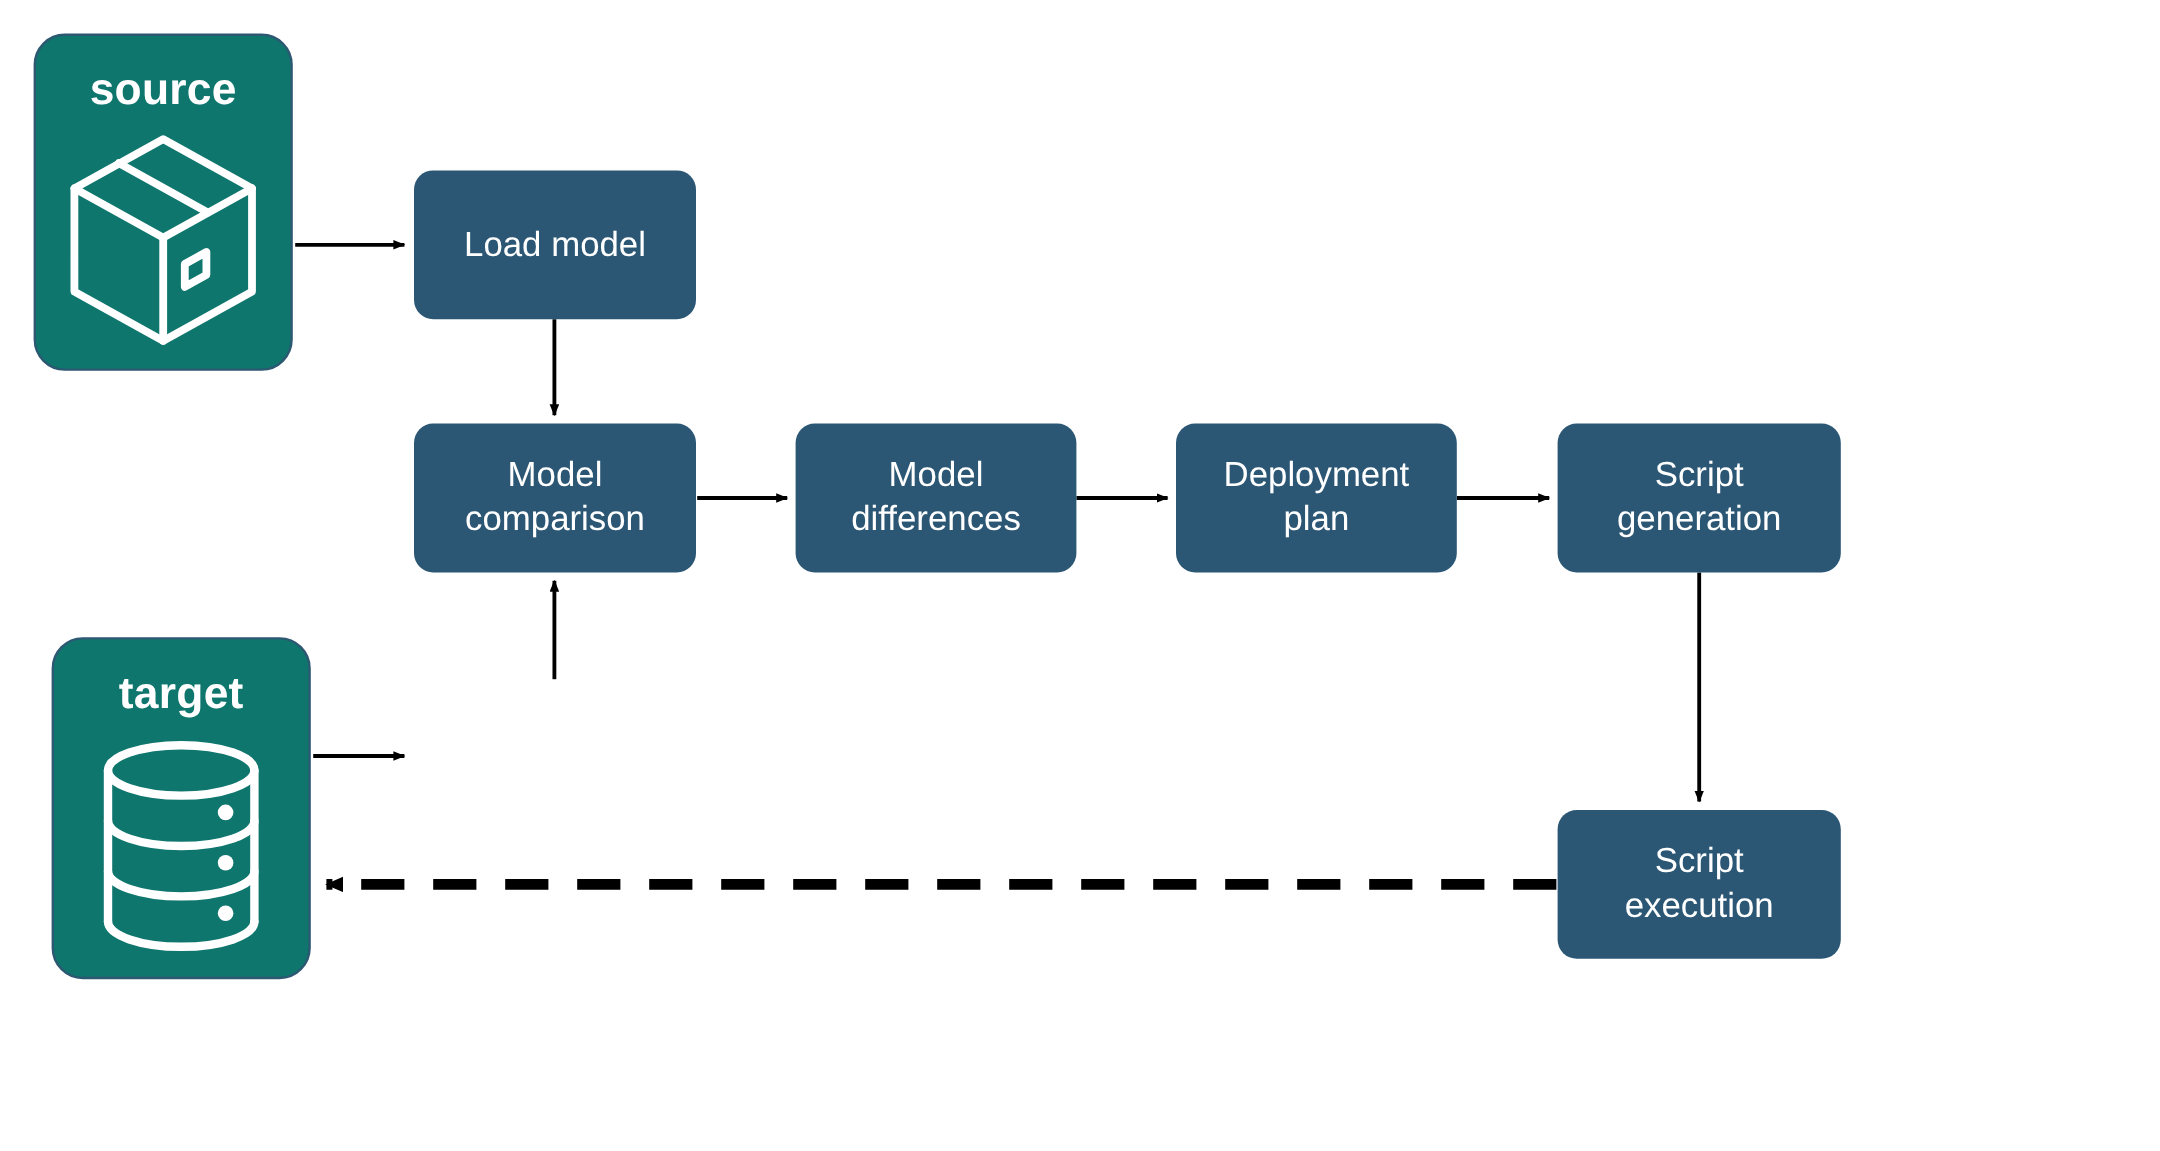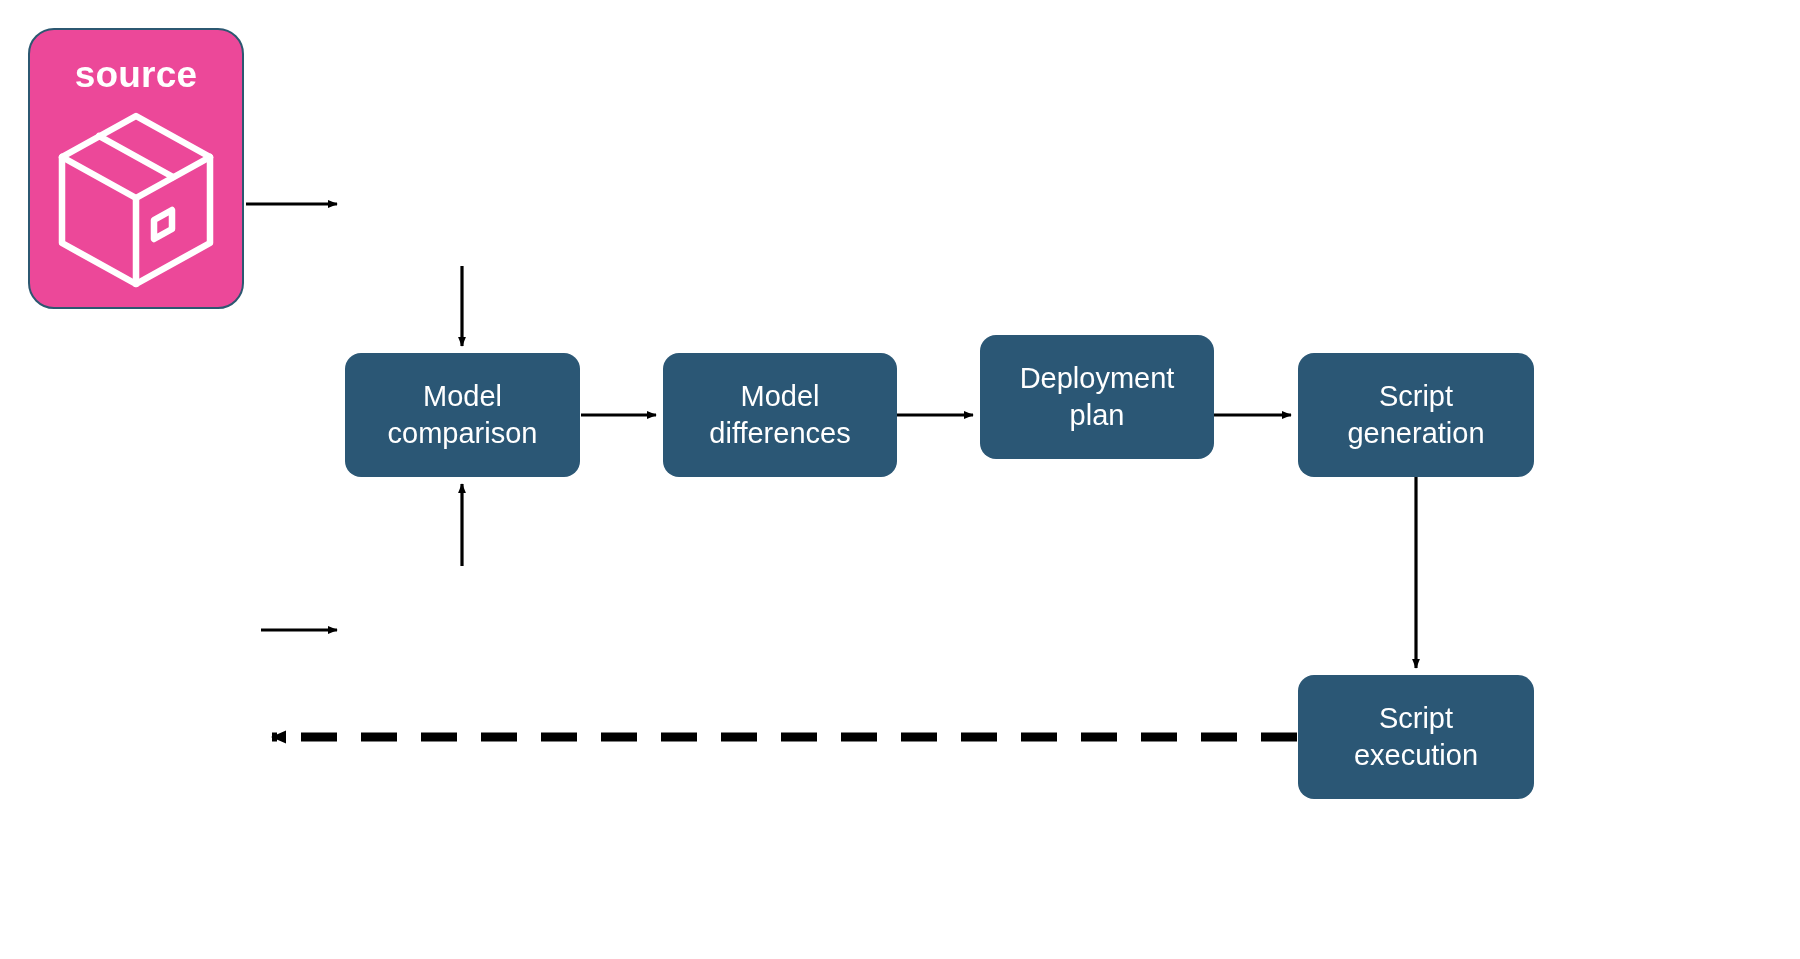--- a/index.html
+++ b/index.html
@@ -22,21 +22,21 @@
     position: absolute;
     left: 0;
     top: 0;
     width: 1800px;
     height: 959px;
     pointer-events: none;
   }
   
   .endpoint {
     position: absolute;
-    background: #ec4899;
+    background: #0f766e;
     border: 2px solid #2C5871;
     border-radius: 26px;
     box-sizing: border-box;
     display: flex;
     flex-direction: column;
     align-items: center;
   }
   .endpoint-title {
     color: #ffffff;
     font-weight: bold;
@@ -117,33 +117,57 @@
         <path d="M12 47 L86 88 L160 47"></path>
         <path d="M86 88 L86 174"></path>
 
         <path d="M49 26 L123 67"></path>
 
         <path d="M104 110 L122 100 L122 119 L104 129 Z"></path>
       </svg>
     </div>
   </div>
 
+  <div class="endpoint" style="left:43px; top:531px; width:216px; height:285px;">
+    <div class="endpoint-title">target</div>
+    <div class="endpoint-icon">
+      <svg width="142" height="180" viewBox="0 0 142 180" fill="none" stroke="#ffffff" stroke-width="7" stroke-linecap="round">
 
+        <ellipse cx="71" cy="27" rx="61" ry="21"></ellipse>
+
+        <path d="M10 27 L10 153"></path>
+        <path d="M132 27 L132 153"></path>
+
+        <path d="M10 153 A61 21 0 0 0 132 153"></path>
+
+        <path d="M10 69 A61 21 0 0 0 132 69"></path>
+        <path d="M10 111 A61 21 0 0 0 132 111"></path>
+
+        <circle cx="108" cy="62" r="6.5" fill="#ffffff" stroke="none"></circle>
+        <circle cx="108" cy="104" r="6.5" fill="#ffffff" stroke="none"></circle>
+        <circle cx="108" cy="146" r="6.5" fill="#ffffff" stroke="none"></circle>
+      </svg>
+    </div>
+  </div>
+
+  <div class="node" style="left:345px; top:142px; width:235px; height:124px;">
+    <span class="node-label">Load model</span>
+  </div>
 
   <div class="node" style="left:345px; top:353px; width:235px; height:124px;">
     <span class="node-label">Model
 comparison</span>
   </div>
 
   <div class="node" style="left:663px; top:353px; width:234px; height:124px;">
     <span class="node-label">Model
 differences</span>
   </div>
 
-  <div class="node" style="left:980px; top:335px; width:234px; height:124px;">
+  <div class="node" style="left:980px; top:353px; width:234px; height:124px;">
     <span class="node-label">Deployment
 plan</span>
   </div>
 
   <div class="node" style="left:1298px; top:353px; width:236px; height:124px;">
     <span class="node-label">Script
 generation</span>
   </div>
 
 

